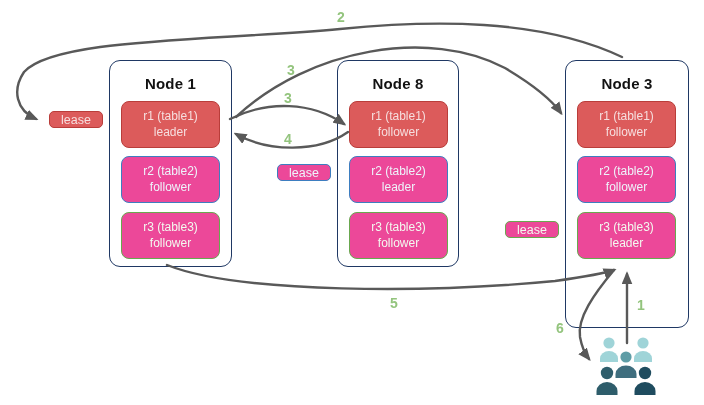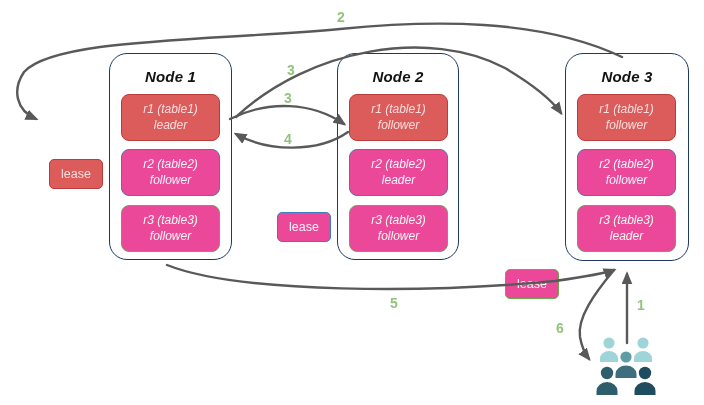--- a/index.html
+++ b/index.html
@@ -2,40 +2,40 @@
 <html><head>
 <meta charset="utf-8">
 <style>
   html,body{margin:0;padding:0;background:#ffffff;}
   .stage{
     position:relative;width:704px;height:405px;background:#ffffff;overflow:hidden;
     font-family:"Liberation Sans",sans-serif;
   }
   .arrow-layer{position:absolute;left:0;top:0;width:704px;height:405px;z-index:3;pointer-events:none;}
   .node{
-    position:absolute;top:53px;height:207px;background:#ffffff;
-    border:1.6px solid #1f3864;border-radius:18px;z-index:2;box-sizing:border-box;font-style:italic;
+    position:absolute;top:60px;height:207px;background:#ffffff;
+    border:1.6px solid #1f3864;border-radius:11px;z-index:2;box-sizing:border-box;
   }
   .node-title{
     position:absolute;top:14px;left:0;right:0;text-align:center;
     font-weight:bold;font-size:15px;color:#121212;letter-spacing:.2px;
   }
   .block{
     position:absolute;left:11px;width:99px;height:47px;border-radius:8px;
     display:flex;flex-direction:column;align-items:center;justify-content:center;
     color:#fdf4f4;font-size:12px;line-height:1.3;text-align:center;box-sizing:border-box;
   }
   .pos1{top:40px}.pos2{top:95px}.pos3{top:151px}
   .c-red{background:#dc5b5b;border:1.8px solid #b93d3a;color:#f6dede;}
   .c-blue{background:#ec4899;border:1.8px solid #3d7ec0;color:#eef4fb;}
   .c-green{background:#ec4899;border:1.8px solid #69a84f;color:#f3f9ef;}
   .lease{
-    position:absolute;width:54px;height:30px;border-radius:5px;z-index:2;
+    position:absolute;width:54px;height:17px;border-radius:5px;z-index:2;
     display:flex;align-items:center;justify-content:center;
-    font-size:12.5px;box-sizing:border-box;margin-top:48px;
+    font-size:12.5px;box-sizing:border-box;
   }
   .lease.c-red{border-width:1.4px}.lease.c-blue{border-width:1.4px}.lease.c-green{border-width:1.4px}
   .step{
     position:absolute;z-index:4;font-weight:bold;font-size:14px;color:#93c47d;
   }
 </style>
 </head>
 <body>
 
 <div class="stage">
@@ -50,36 +50,36 @@
       <span>r2 (table2)</span>
       <span>follower</span>
     </div>
     <div class="block pos3 c-green">
       <span>r3 (table3)</span>
       <span>follower</span>
     </div>
   </div>
 
   <div class="node" style="left:337px;width:122px;">
-    <div class="node-title">Node 2</div>
+    <div class="node-title">Node 8</div>
     <div class="block pos1 c-red">
       <span>r1 (table1)</span>
       <span>follower</span>
     </div>
     <div class="block pos2 c-blue">
       <span>r2 (table2)</span>
       <span>leader</span>
     </div>
     <div class="block pos3 c-green">
       <span>r3 (table3)</span>
       <span>follower</span>
     </div>
   </div>
 
-  <div class="node" style="left:565px;width:124px;height:208px;">
+  <div class="node" style="left:565px;width:124px;height:268px;">
     <div class="node-title">Node 3</div>
     <div class="block pos1 c-red">
       <span>r1 (table1)</span>
       <span>follower</span>
     </div>
     <div class="block pos2 c-blue">
       <span>r2 (table2)</span>
       <span>follower</span>
     </div>
     <div class="block pos3 c-green">

